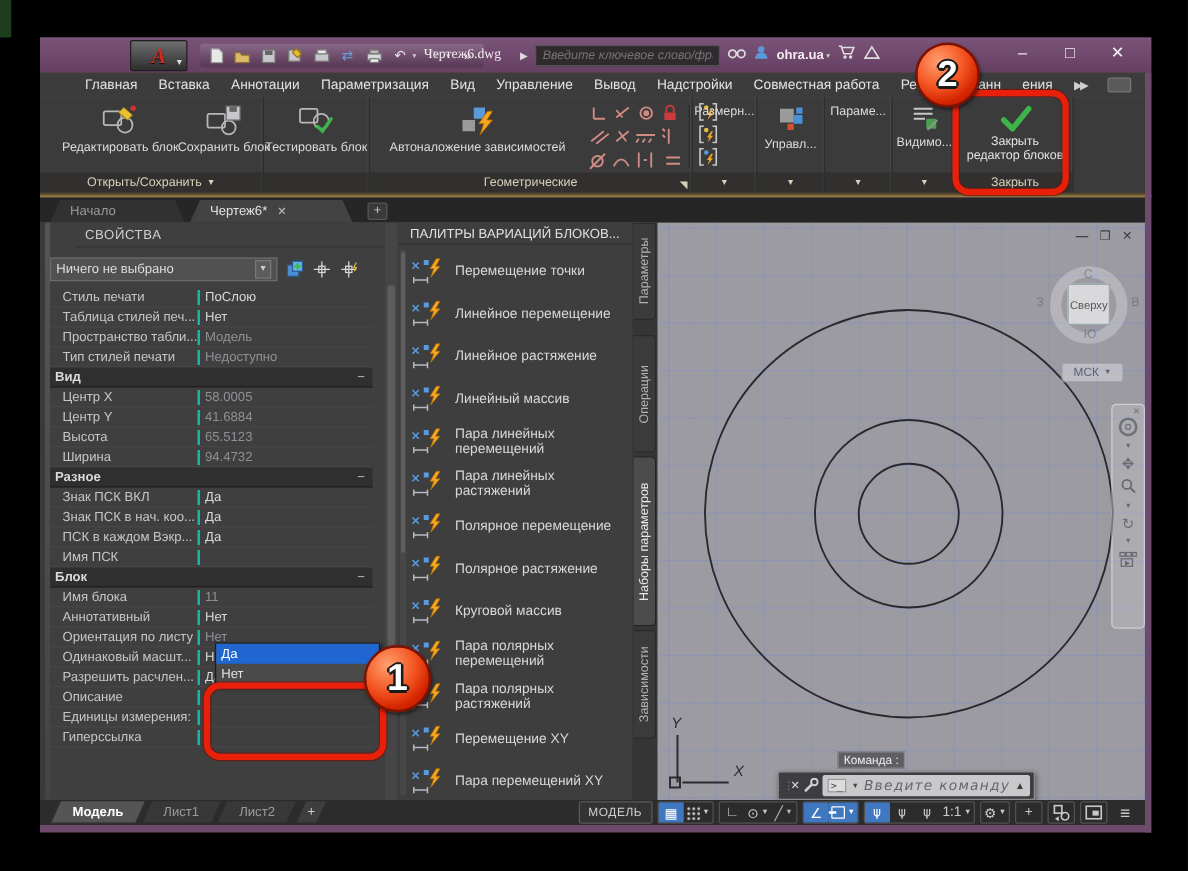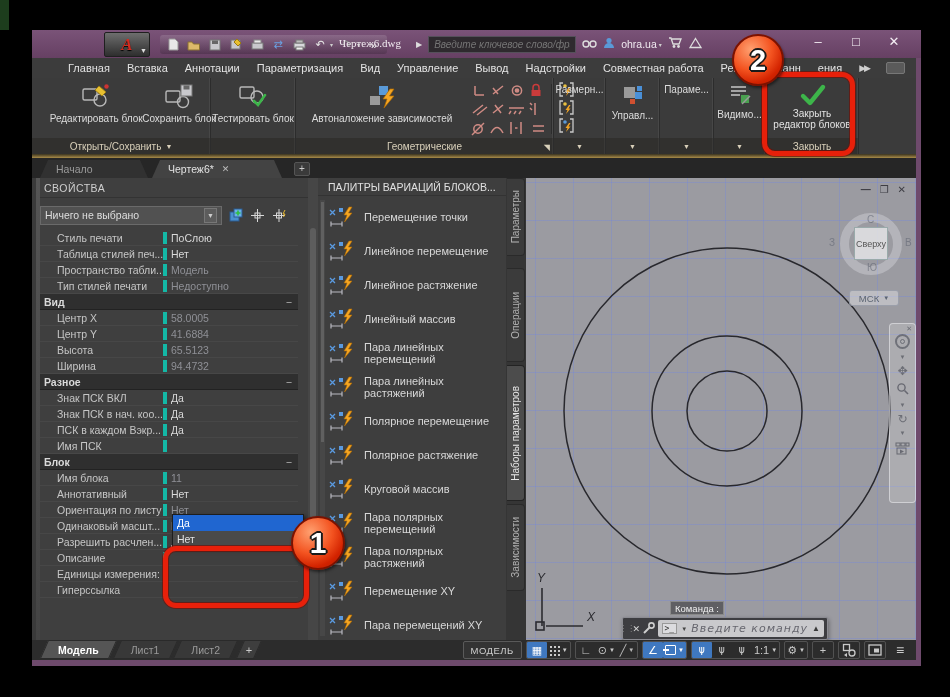--- a/index.html
+++ b/index.html
@@ -19,21 +19,21 @@
   #app-button .car{font-size:7px;color:#ddd;position:absolute;right:2px;bottom:2px;}
   #qat{left:128px;top:5px;height:19px;display:flex;align-items:center;gap:7px;padding:0 6px;background:linear-gradient(rgba(255,255,255,.14),rgba(0,0,0,.18));border-radius:3px;}
   .qi{width:14px;height:13px;display:inline-flex;align-items:center;justify-content:center;font-size:11px;color:#e6e6e6;}
   .qi svg{display:block;}
   .qi.dim{color:#8d8d8d;}
   .caret{font-size:6px;color:#cfcfcf;margin-left:-4px;}
   #doc-title{left:258px;top:7px;width:160px;text-align:center;font-size:11px;color:#f2ecf1;font-family:Liberation Serif, serif;}
   #infocenter{left:384px;top:5px;height:18px;display:flex;align-items:center;gap:6px;}
   #ic-play{font-size:8px;color:#ddd;}
   #ic-search{width:148px;height:17px;background:#2e2a2e;border:1px solid #55505a;color:#9a939a;font:italic 10px "Liberation Sans",sans-serif;padding:0 5px;}
-  #ic-user-name{font-size:10.5px;color:#f0eaf0;}
+  #ic-user-name{font-size:10.5px;color:#f0eaf0;font-weight:bold;}
   #win-controls{right:16px;top:4px;display:flex;gap:16px;font-size:13px;color:#f4eef4;}
   #win-controls span{width:22px;text-align:center;}
 
   
   #ribbon-tabs{left:0;top:28px;width:889px;height:20px;background:#3c3c3c;display:flex;align-items:center;gap:17px;padding-left:36px;font-size:11px;color:#e3e3e3;}
   #ribbon-tabs .rtab{white-space:nowrap;}
   #ribbon-tabs .rchev{color:#cfcfcf;font-size:9px;letter-spacing:-2px;}
   #ribbon-chip{width:20px;height:12px;background:#5a5a5a;border-radius:2px;border:1px solid #777;}
   #ribbon-body{left:0;top:48px;width:889px;height:76px;background:#3b3b3b;display:flex;}
   .rpanel{position:relative;height:76px;border-right:1px solid #2c2c2c;box-shadow:inset -1px 0 0 #474747;}
@@ -62,30 +62,30 @@
   .dtab{position:absolute;top:2px;height:18px;display:flex;align-items:center;gap:8px;padding:0 16px;font-size:10.5px;clip-path:polygon(8px 0,calc(100% - 8px) 0,100% 100%,0 100%);}
   .dtab.inactive{background:#313131;color:#9a9a9a;}
   .dtab.active{background:#434343;color:#e2e2e2;}
   .dtab .x{font-size:9px;color:#bbb;}
   #new-doc-tab{position:absolute;left:262px;top:4px;width:16px;height:14px;background:#3a3a3a;border:1px solid #555;border-radius:2px;color:#ccc;font-size:10px;line-height:12px;text-align:center;}
 
   
   #workspace{left:0;top:148px;width:884px;height:462px;background:#3a3a3a;overflow:hidden;}
 
   
-  #props{position:absolute;left:4px;top:0;width:272px;height:462px;background:#3f3f3f;}
+  #props{position:absolute;left:4px;top:0;width:272px;height:462px;background:#3f3f3f;padding-left:24px;}
   #props-header{height:20px;display:flex;align-items:center;padding-left:8px;color:#cfcfcf;font-size:10.5px;letter-spacing:.5px;border-bottom:1px solid #333;}
   #props-grip{position:absolute;left:0;top:0;bottom:0;width:4px;background:linear-gradient(#555,#444);}
   #selector-row{position:absolute;left:4px;top:26px;right:4px;height:22px;display:flex;align-items:center;gap:5px;}
   #obj-selector{width:182px;height:19px;background:#515151;border:1px solid #6a6a6a;color:#dedede;font-size:10.5px;display:flex;align-items:center;justify-content:space-between;padding:0 4px;}
   #obj-selector .dn{font-size:7px;color:#ccc;background:#5c5c5c;border:1px solid #777;width:13px;height:15px;display:flex;align-items:center;justify-content:center;}
   .selicon{width:17px;height:17px;display:flex;align-items:center;justify-content:center;}
   #prop-table{position:absolute;left:4px;top:52px;right:10px;}
   .prow{height:16px;display:flex;align-items:center;border-bottom:1px solid #474747;font-size:10.5px;}
-  .prow .pl{width:120px;padding-left:10px;color:#c6c6c6;white-space:nowrap;overflow:hidden;border-right:4px solid #14b8a6;margin-left:7px;}
+  .prow .pl{width:120px;padding-left:10px;color:#c6c6c6;white-space:nowrap;overflow:hidden;border-right:2px solid #14b8a6;}
   .prow .pv{flex:1;padding-left:4px;color:#d9d9d9;white-space:nowrap;overflow:hidden;}
   .prow .pv.dim{color:#8f9096;}
   .psec{height:16px;display:flex;align-items:center;justify-content:space-between;background:#2f2f2f;border-bottom:1px solid #222;color:#dadada;font-size:10.5px;font-weight:bold;padding:0 6px 0 4px;}
   .psec .minus{color:#bbb;font-weight:normal;}
   .ddbtn{width:15px;height:14px;background:#5a5a5a;border:1px solid #777;color:#ddd;font-size:7px;display:flex;align-items:center;justify-content:center;margin-right:1px;}
   #dd-list{position:absolute;left:136px;top:336px;width:132px;background:#4a4a4a;border:1px solid #1d1d1d;box-shadow:2px 2px 4px rgba(0,0,0,.5);z-index:5;}
   .dd-opt{height:16px;display:flex;align-items:center;padding-left:4px;font-size:10.5px;color:#e2e2e2;}
   .dd-opt.sel{background:#2066d0;color:#fff;}
   #props-scroll{position:absolute;left:276px;top:0;width:10px;height:462px;background:#464646;}
   #props-scroll .thumb{position:absolute;left:2px;top:50px;width:6px;height:290px;background:#5d5d5d;border-radius:3px;}

